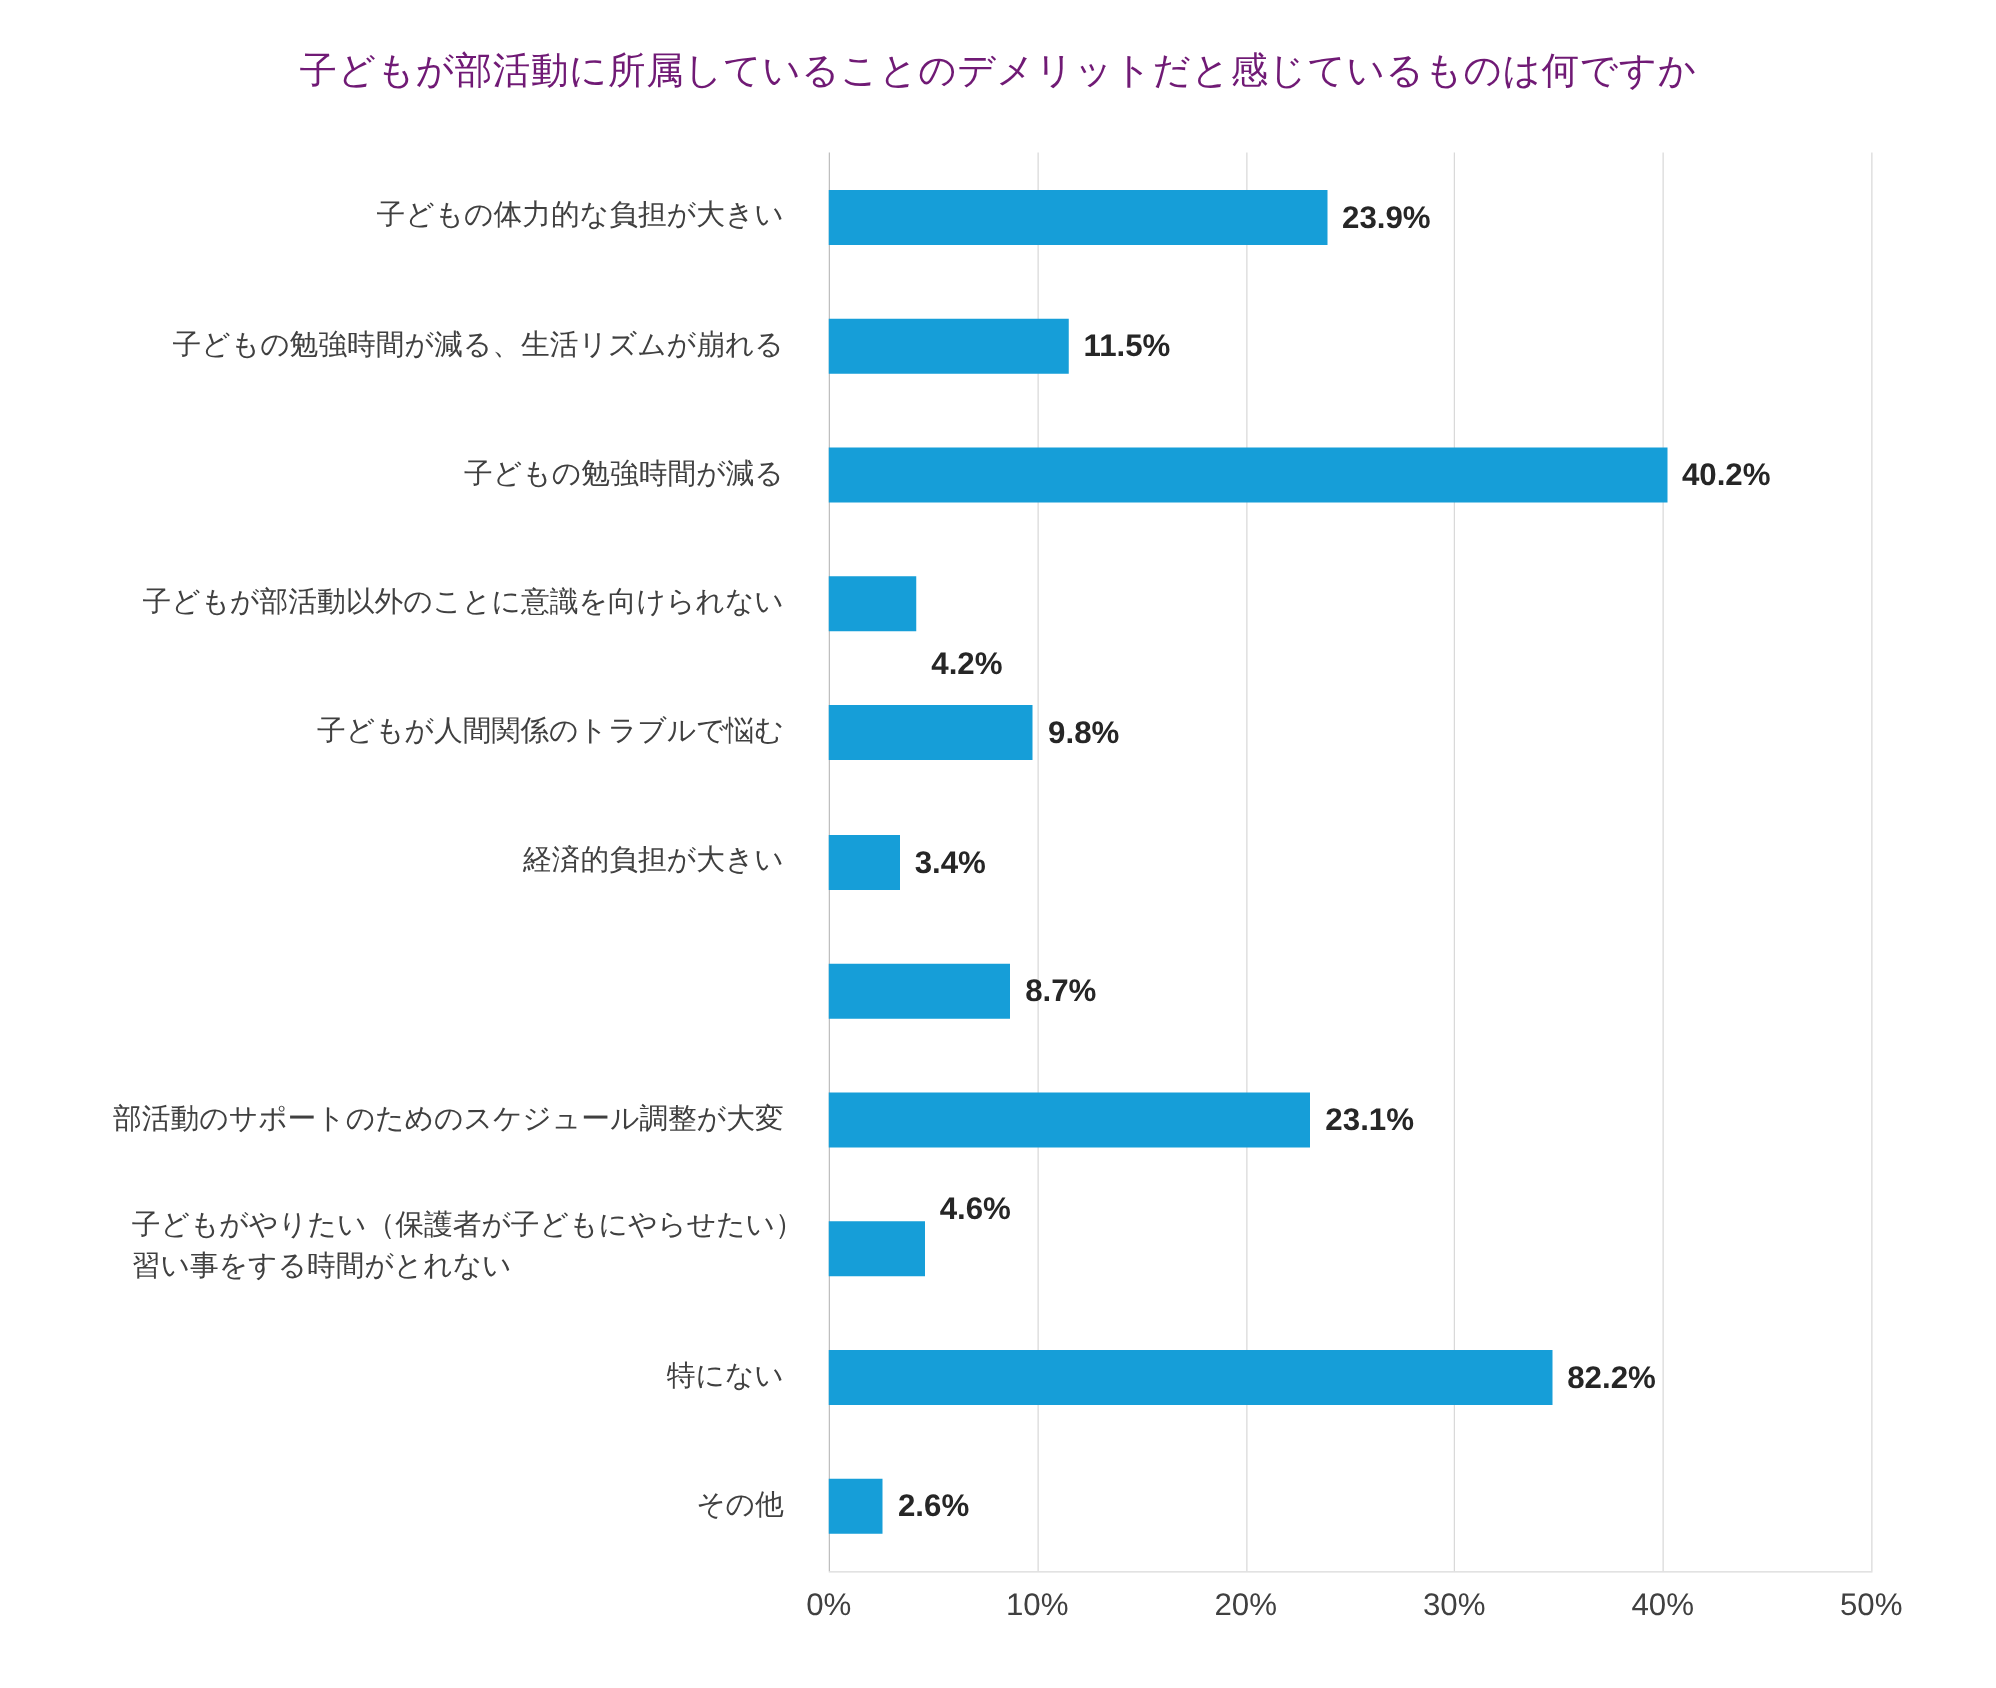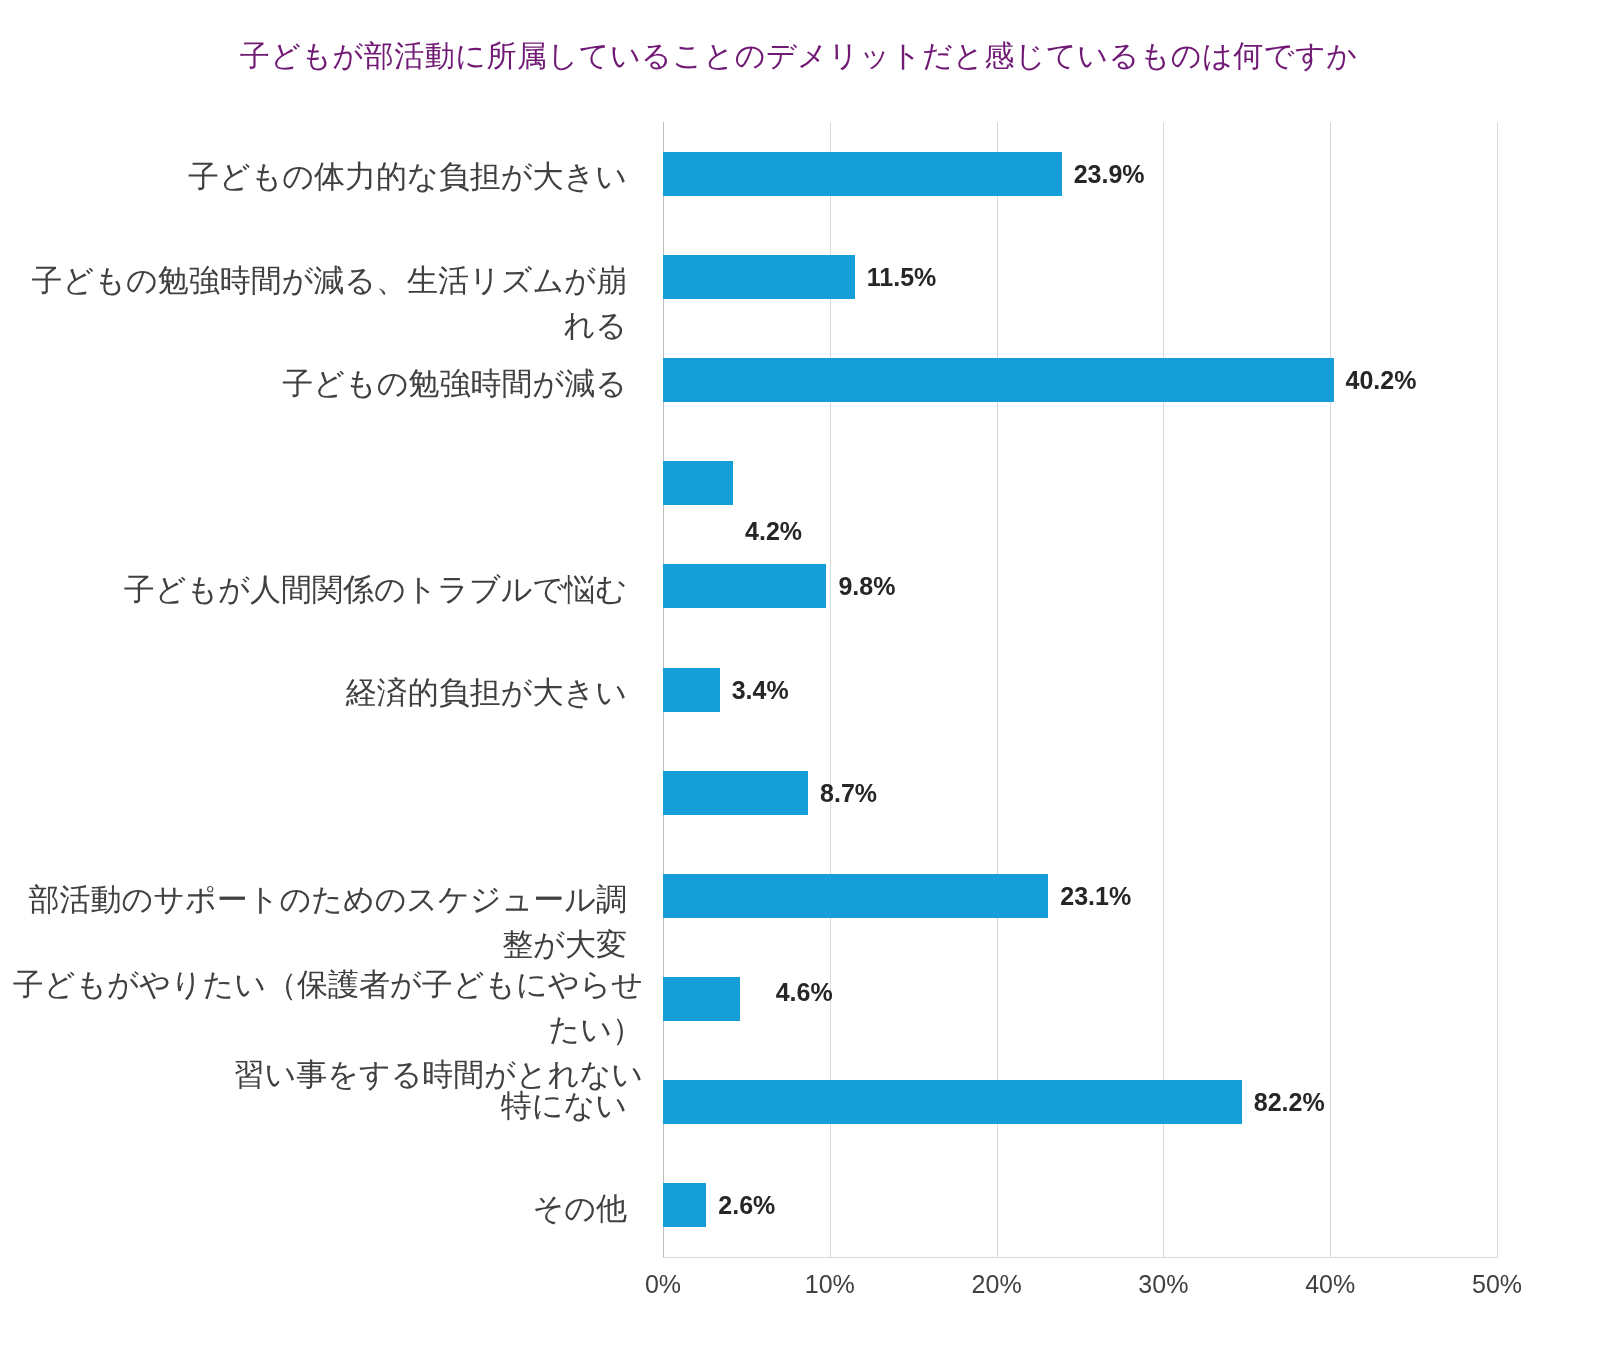--- a/index.html
+++ b/index.html
@@ -70,22 +70,22 @@
     font-size: 25px;
     font-weight: bold;
     color: #262626;
     white-space: nowrap;
     line-height: 44px;
     height: 44px;
   }
   .cat-label {
     position: absolute;
     right: 0;
-    text-align: right;
-    font-size: 31px;
+    text-align: left;
+    font-size: 23px;
     color: #404040;
     white-space: pre-line;
     line-height: 1.45;
   }
   #cat-labels {
     position: absolute;
     left: 0;
     top: 122px;
     width: 645px;
     height: 1135px;
@@ -103,20 +103,21 @@
 <body>
 
 <div id="chart-card">
 
   <div id="chart-title">子どもが部活動に所属していることのデメリットだと感じているものは何ですか</div>
 
   <div id="cat-labels">
       <div class="cat-label" style="top: 33.4659px; right: 18px;">子どもの体力的な負担が大きい</div>
       <div class="cat-label" style="top: 136.648px; right: 18px;">子どもの勉強時間が減る、生活リズムが崩れる</div>
       <div class="cat-label" style="top: 239.83px; right: 18px;">子どもの勉強時間が減る</div>
+      <div class="cat-label" style="top: 343.011px; right: 18px;">子どもが部活動以外のことに意識を向けられない</div>
       <div class="cat-label" style="top: 446.193px; right: 18px;">子どもが人間関係のトラブルで悩む</div>
       <div class="cat-label" style="top: 549.375px; right: 18px;">経済的負担が大きい</div>
       <div class="cat-label" style="top: 755.739px; right: 18px;">部活動のサポートのためのスケジュール調整が大変</div>
       <div class="cat-label" style="top: 840.795px; right: 2px;">子どもがやりたい（保護者が子どもにやらせたい）
 習い事をする時間がとれない</div>
       <div class="cat-label" style="top: 962.102px; right: 18px;">特にない</div>
       <div class="cat-label" style="top: 1065.28px; right: 18px;">その他</div>
     </div>
 
   <div id="plot">
@@ -136,21 +137,21 @@
       <div class="bar-value" style="top: 339.136px; left: 82.056px; margin-top: 48px;">4.2%</div>
       <div class="bar" style="top: 442.318px; width: 163.464px;"></div>
       <div class="bar-value" style="top: 442.318px; left: 175.464px;">9.8%</div>
       <div class="bar" style="top: 545.5px; width: 56.712px;"></div>
       <div class="bar-value" style="top: 545.5px; left: 68.712px;">3.4%</div>
       <div class="bar" style="top: 648.682px; width: 145.116px;"></div>
       <div class="bar-value" style="top: 648.682px; left: 157.116px;">8.7%</div>
       <div class="bar" style="top: 751.864px; width: 385.308px;"></div>
       <div class="bar-value" style="top: 751.864px; left: 397.308px;">23.1%</div>
       <div class="bar" style="top: 855.045px; width: 76.728px;"></div>
-      <div class="bar-value" style="top: 848px; left: 88.728px; margin-left: 24px;">4.6%</div>
+      <div class="bar-value" style="top: 823px; left: 88.728px;">4.6%</div>
       <div class="bar" style="top: 958.227px; width: 578.796px;"></div>
       <div class="bar-value" style="top: 958.227px; left: 590.796px;">82.2%</div>
       <div class="bar" style="top: 1061.41px; width: 43.368px;"></div>
       <div class="bar-value" style="top: 1061.41px; left: 55.368px;">2.6%</div>
     </div>
 
   <div id="axis-bottom"></div>
 
 <div class="tick-label" style="left: 663px;">0%</div>
     <div class="tick-label" style="left: 829.8px;">10%</div>

